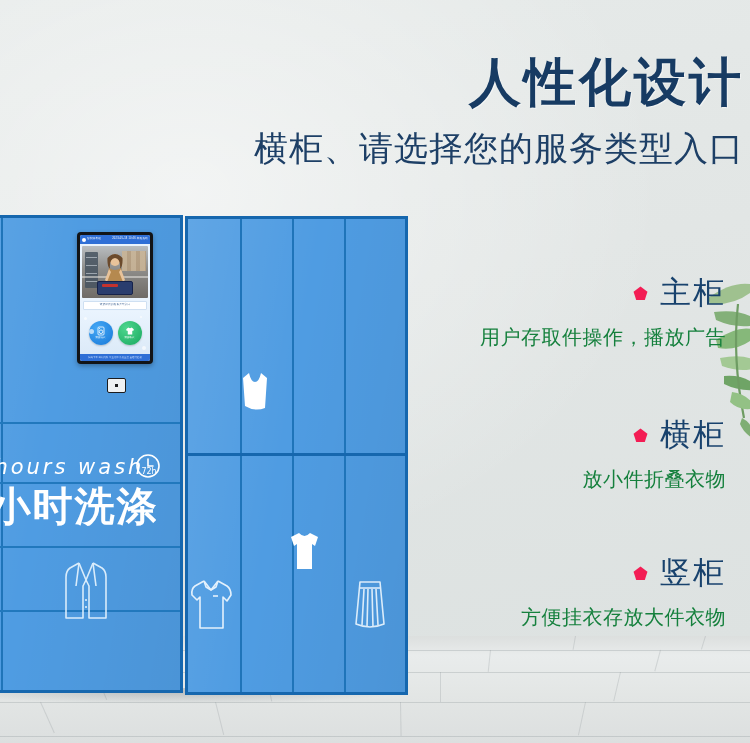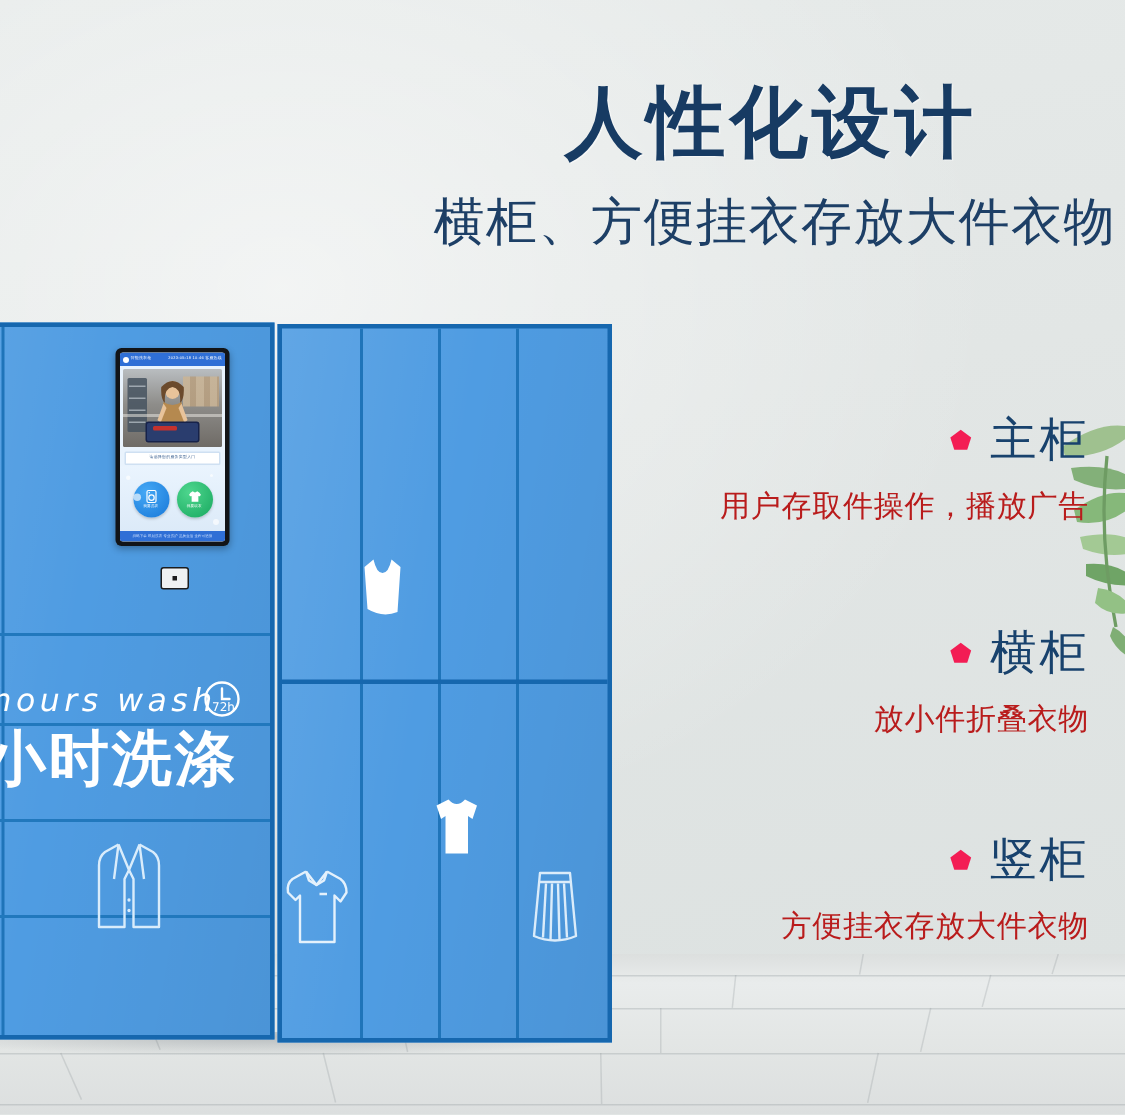--- a/index.html
+++ b/index.html
@@ -29,38 +29,38 @@
   .floor-line-top{
     position:absolute;left:0;top:636px;width:750px;height:1px;background:rgba(150,158,162,.45);
   }
 
   
   .plant{position:absolute;right:-6px;top:268px;width:110px;height:200px;}
   .plant svg{display:block;}
 
   
   .headline{
-    position:absolute;right:6px;top:56px;width:460px;text-align:center;
+    position:absolute;right:6px;top:56px;width:460px;text-align:right;
     color:#173b63;font-weight:bold;font-size:52px;letter-spacing:3px;line-height:1;
     white-space:nowrap;
     text-shadow:1px 1px 0 rgba(255,255,255,.5);
   }
   .subhead{
     position:absolute;right:6px;top:130px;width:520px;text-align:right;
     color:#1d3f66;font-size:34px;letter-spacing:1px;line-height:1.1;white-space:nowrap;
   }
 
   
   .feature{position:absolute;text-align:right;}
   .feature .ftitle{
     color:#18426d;font-size:31px;font-weight:normal;letter-spacing:2px;
     white-space:nowrap;display:flex;align-items:center;justify-content:flex-end;gap:12px;
   }
   .feature .fdesc{
-    color:#b91c1c;font-size:20px;letter-spacing:.5px;white-space:nowrap;margin-top:10px;
+    color:#15803d;font-size:20px;letter-spacing:.5px;white-space:nowrap;margin-top:10px;
   }
   .dot{display:inline-block;width:15px;height:15px;flex:0 0 15px;}
   .dot svg{display:block}
 
   #feat-main{right:24px;top:272px;}
   #feat-h{right:24px;top:414px;}
   #feat-v{right:24px;top:552px;}
 
   
   .cab{position:absolute;box-sizing:border-box;}
@@ -192,21 +192,21 @@
         <path d="M74 90 Q104 84 116 98 Q98 106 76 98 Z" fill="#a3c994"></path>
         <path d="M78 108 Q102 106 114 122 Q94 124 78 116 Z" fill="#6fa466"></path>
       </g>
       <path d="M92 36 Q86 90 98 150" stroke="#6e9c63" stroke-width="2.2" fill="none"></path>
       <path d="M86 124 Q102 126 110 140 Q94 144 84 134 Z" fill="#93c185"></path>
       <path d="M96 150 Q108 156 110 172 Q98 166 94 156 Z" fill="#7fae74"></path>
     </svg>
   </div>
 
   <div class="headline">人性化设计</div>
-  <div class="subhead">横柜、方便挂衣存放大件衣物</div>
+  <div class="subhead">横柜、请选择您的服务类型入口</div>
 
   <div class="feature" id="feat-main">
     <div class="ftitle">
       <span class="dot">
         <svg viewBox="0 0 16 16" width="15" height="15">
             <polygon points="8,0.6 15.4,6 12.6,14.8 3.4,14.8 0.6,6" fill="#f31d54"></polygon>
           </svg>
       </span>
       <span>主柜</span>
     </div>

